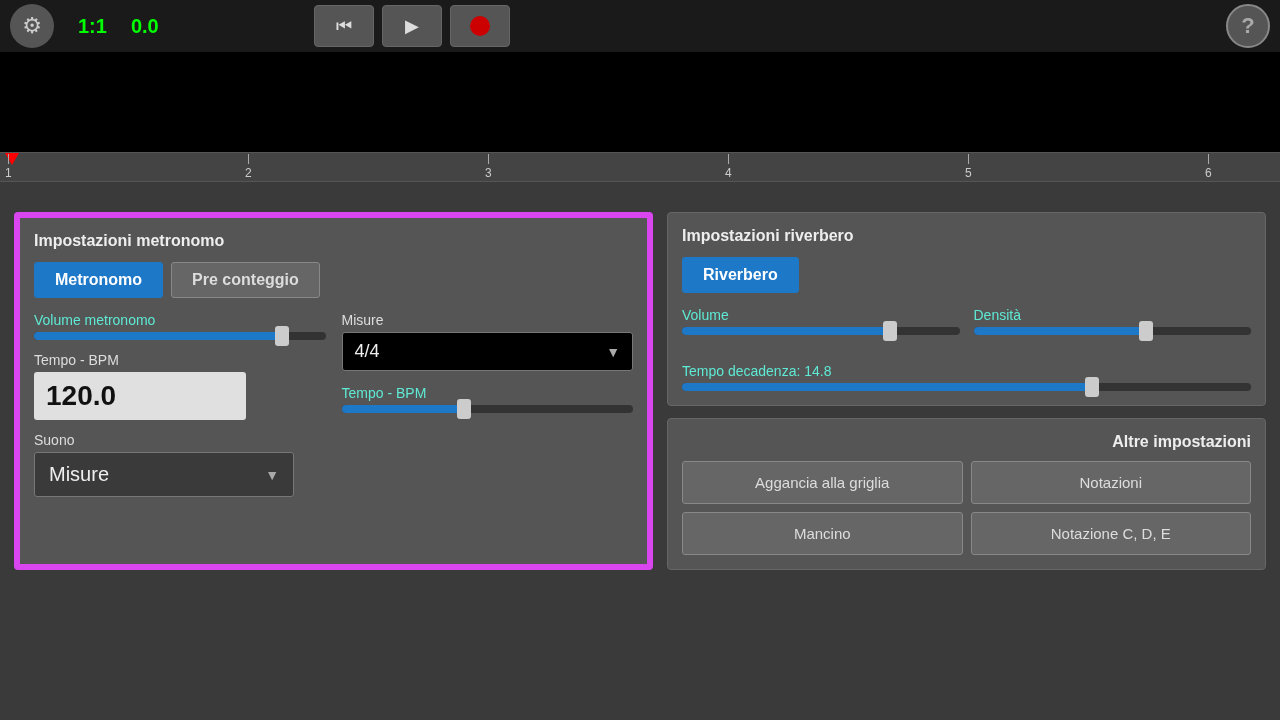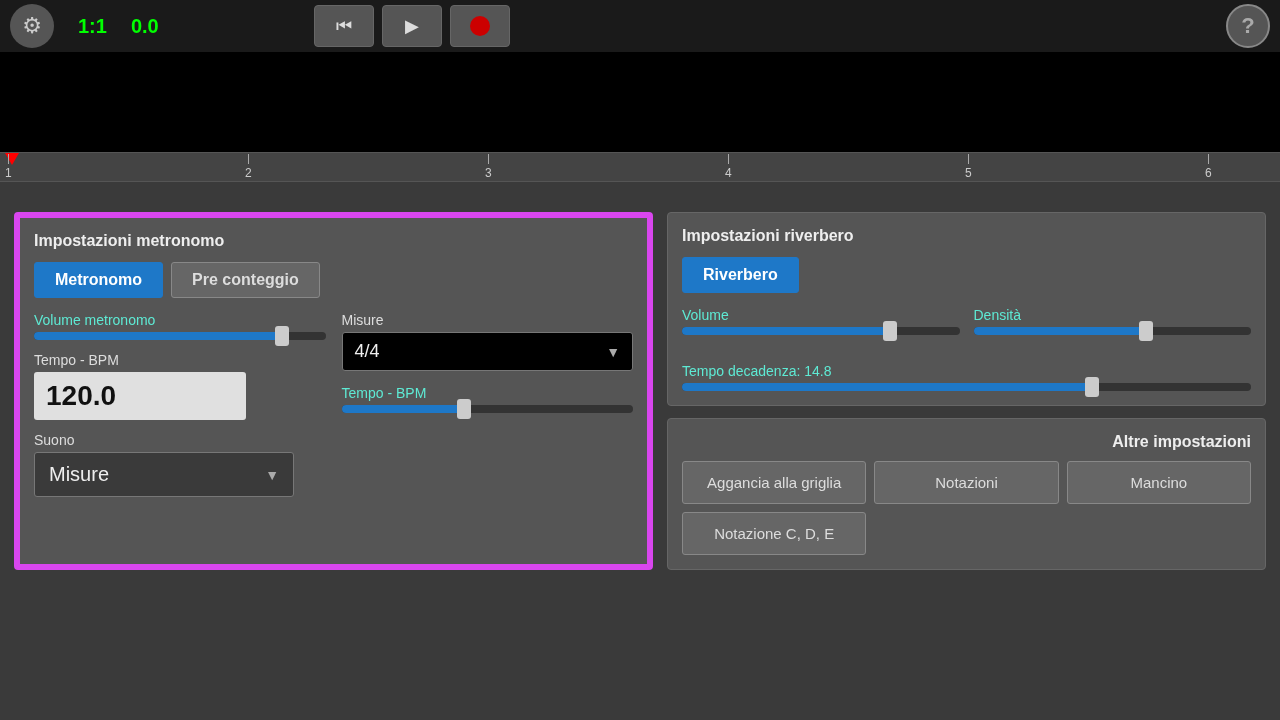--- a/index.html
+++ b/index.html
@@ -322,21 +322,21 @@
 
     .other-panel-title {
       font-size: 16px;
       font-weight: bold;
       color: #eee;
       margin-bottom: 10px;
       text-align: right;
     }
     .grid-btns {
       display: grid;
-      grid-template-columns: 1fr 1fr 1fr;
+      grid-template-columns: 1fr 1fr;
       gap: 8px;
     }
     .action-btn {
       background: #666;
       border: 1px solid #888;
       color: #ddd;
       font-size: 15px;
       padding: 12px 8px;
       border-radius: 3px;
       cursor: pointer;

